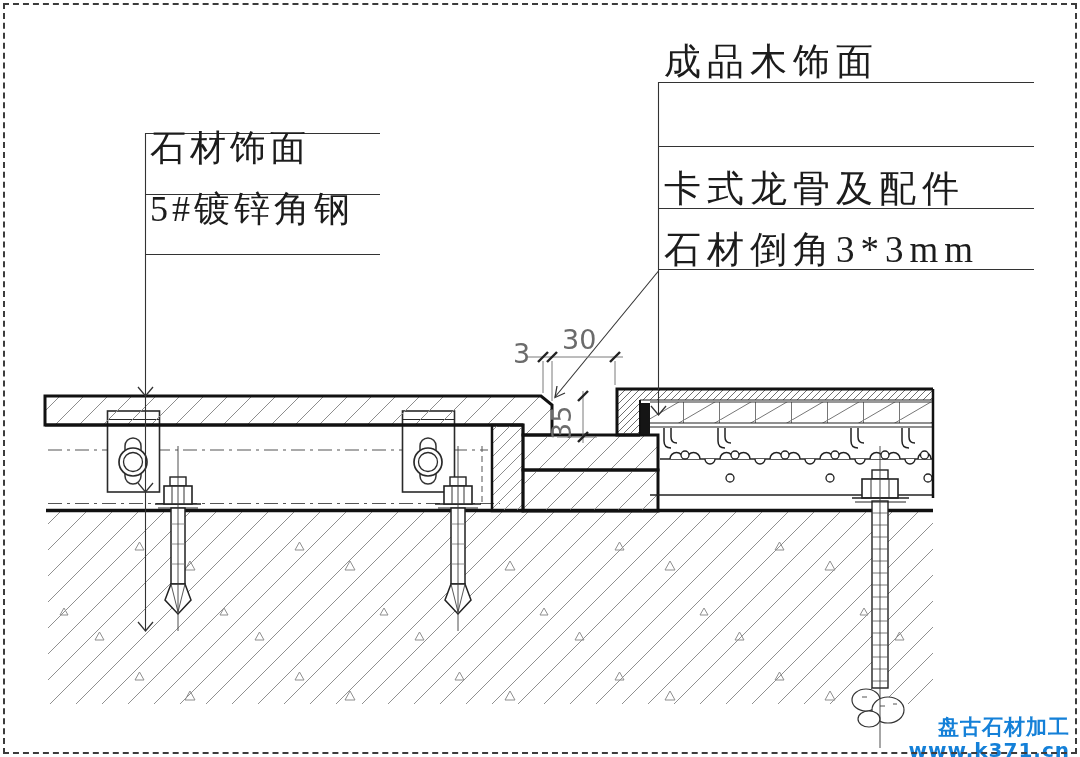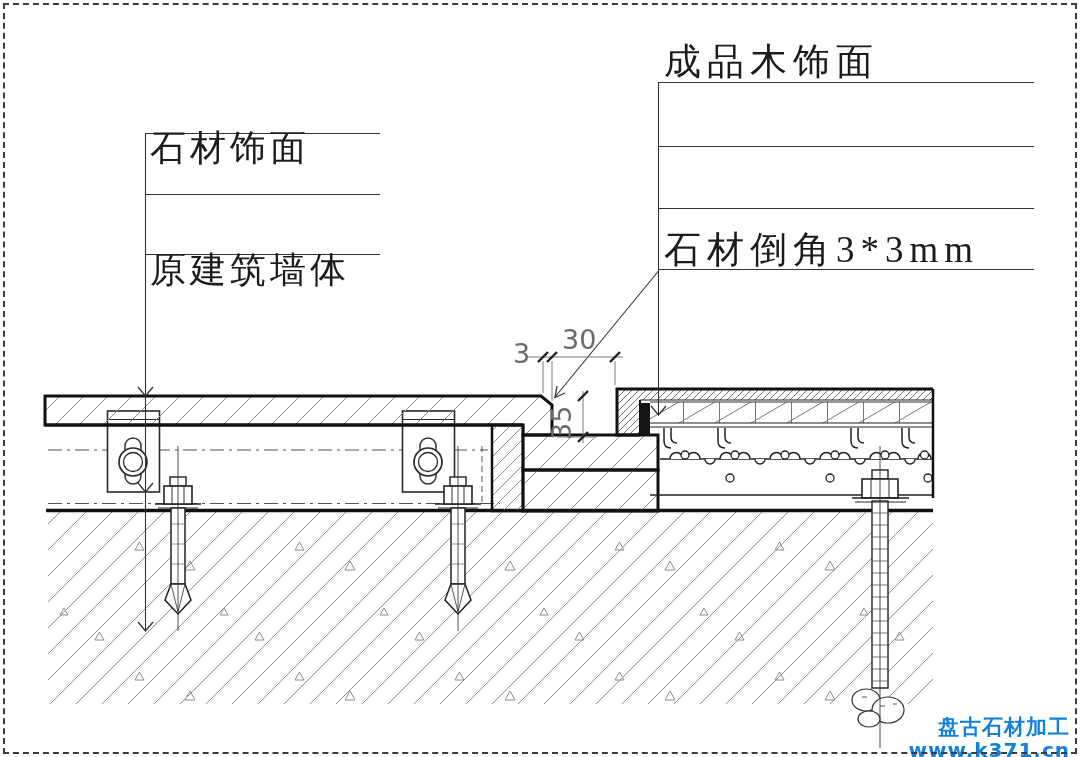--- a/index.html
+++ b/index.html
@@ -228,23 +228,24 @@
       <line x1="583" y1="391" x2="583" y2="443" stroke="#7a7a7a" stroke-width="1"></line>
       <line x1="557" y1="437" x2="597" y2="437" stroke="#7a7a7a" stroke-width="1"></line>
       <g stroke="#222" stroke-width="2.4">
         <line x1="578" y1="401" x2="588" y2="391"></line>
         <line x1="578" y1="442" x2="588" y2="432"></line>
       </g>
     </g>
   </svg>
 
   <div class="lbl left" style="left:150px;top:94px">石材饰面</div>
-  <div class="lbl left" style="left:150px;top:216px">原建筑墙体</div>
+  <div class="lbl left" style="left:150px;top:155px">5#镀锌角钢</div>
 
   <div class="lbl right" style="left:664px;top:43px">成品木饰面</div>
+  <div class="lbl right" style="left:664px;top:170px">卡式龙骨及配件</div>
   <div class="lbl right" style="left:664px;top:231px">石材倒角3*3mm</div>
 
   <div class="dim" style="left:513px;top:340px">3</div>
   <div class="dim" style="left:562px;top:326px">30</div>
   <div class="dim rot" style="left:548px;top:440px">35</div>
 
   <div class="wm">
     <div class="wm-brand">盘古石材加工</div>
     <div class="wm-site">www.k371.cn</div>
   </div>

